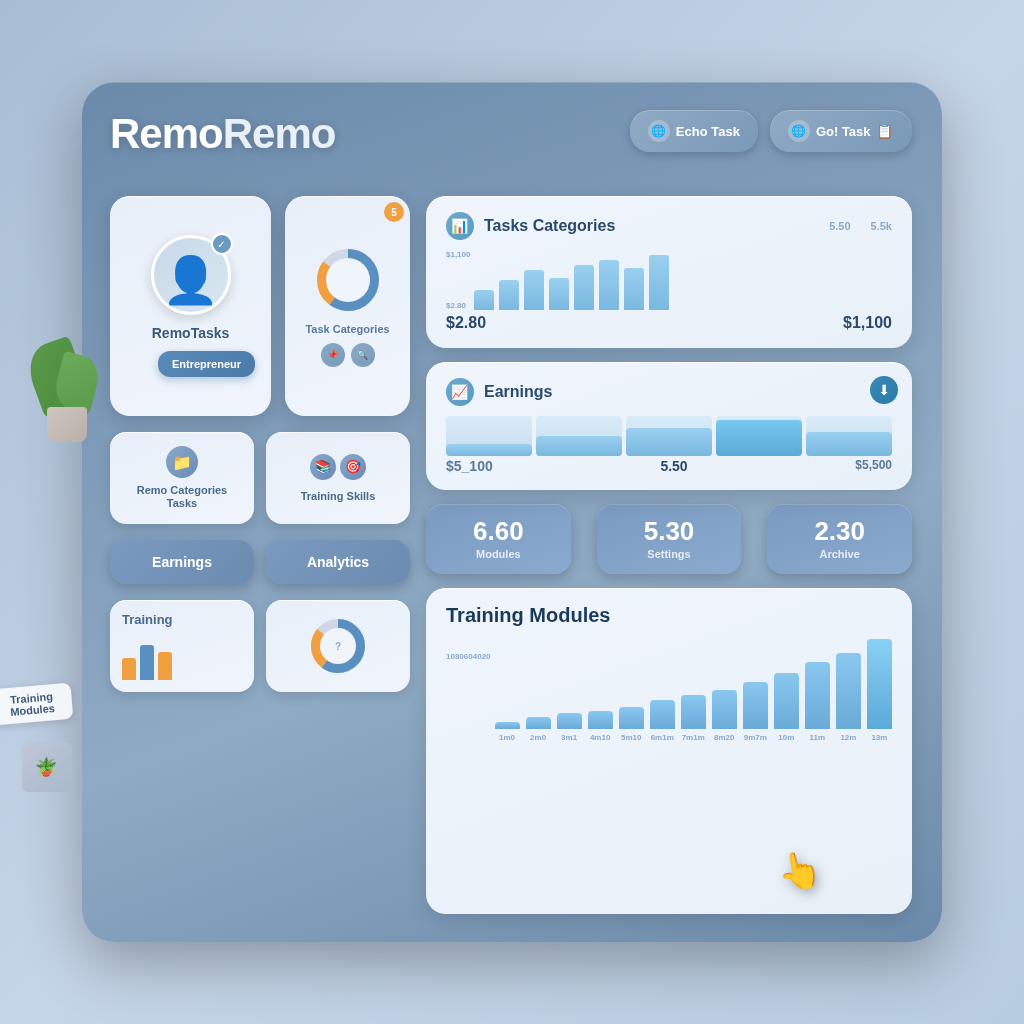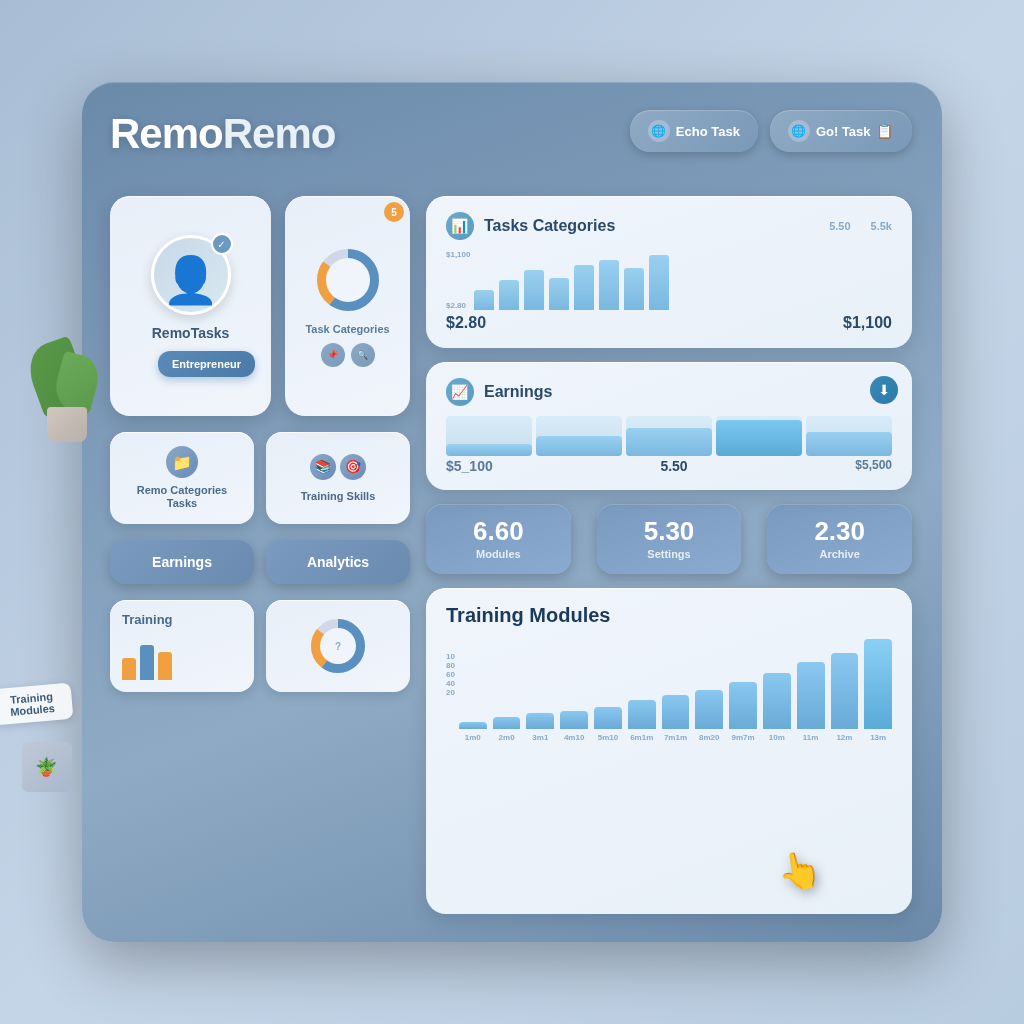--- a/index.html
+++ b/index.html
@@ -550,22 +550,22 @@
     .training-x-label {
       flex: 1;
       font-size: 8px;
       color: #8aaac8;
       text-align: center;
       font-weight: 600;
     }
 
     .training-y-labels {
       display: flex;
-      flex-direction: column;
-      justify-content: flex-start;
+      flex-direction: row;
+      justify-content: flex-end;
       height: 90px;
       margin-right: 4px;
       font-size: 8px;
       color: #8aaac8;
       font-weight: 600;
     }
 
     .training-chart-wrap {
       display: flex;
       align-items: flex-end;

